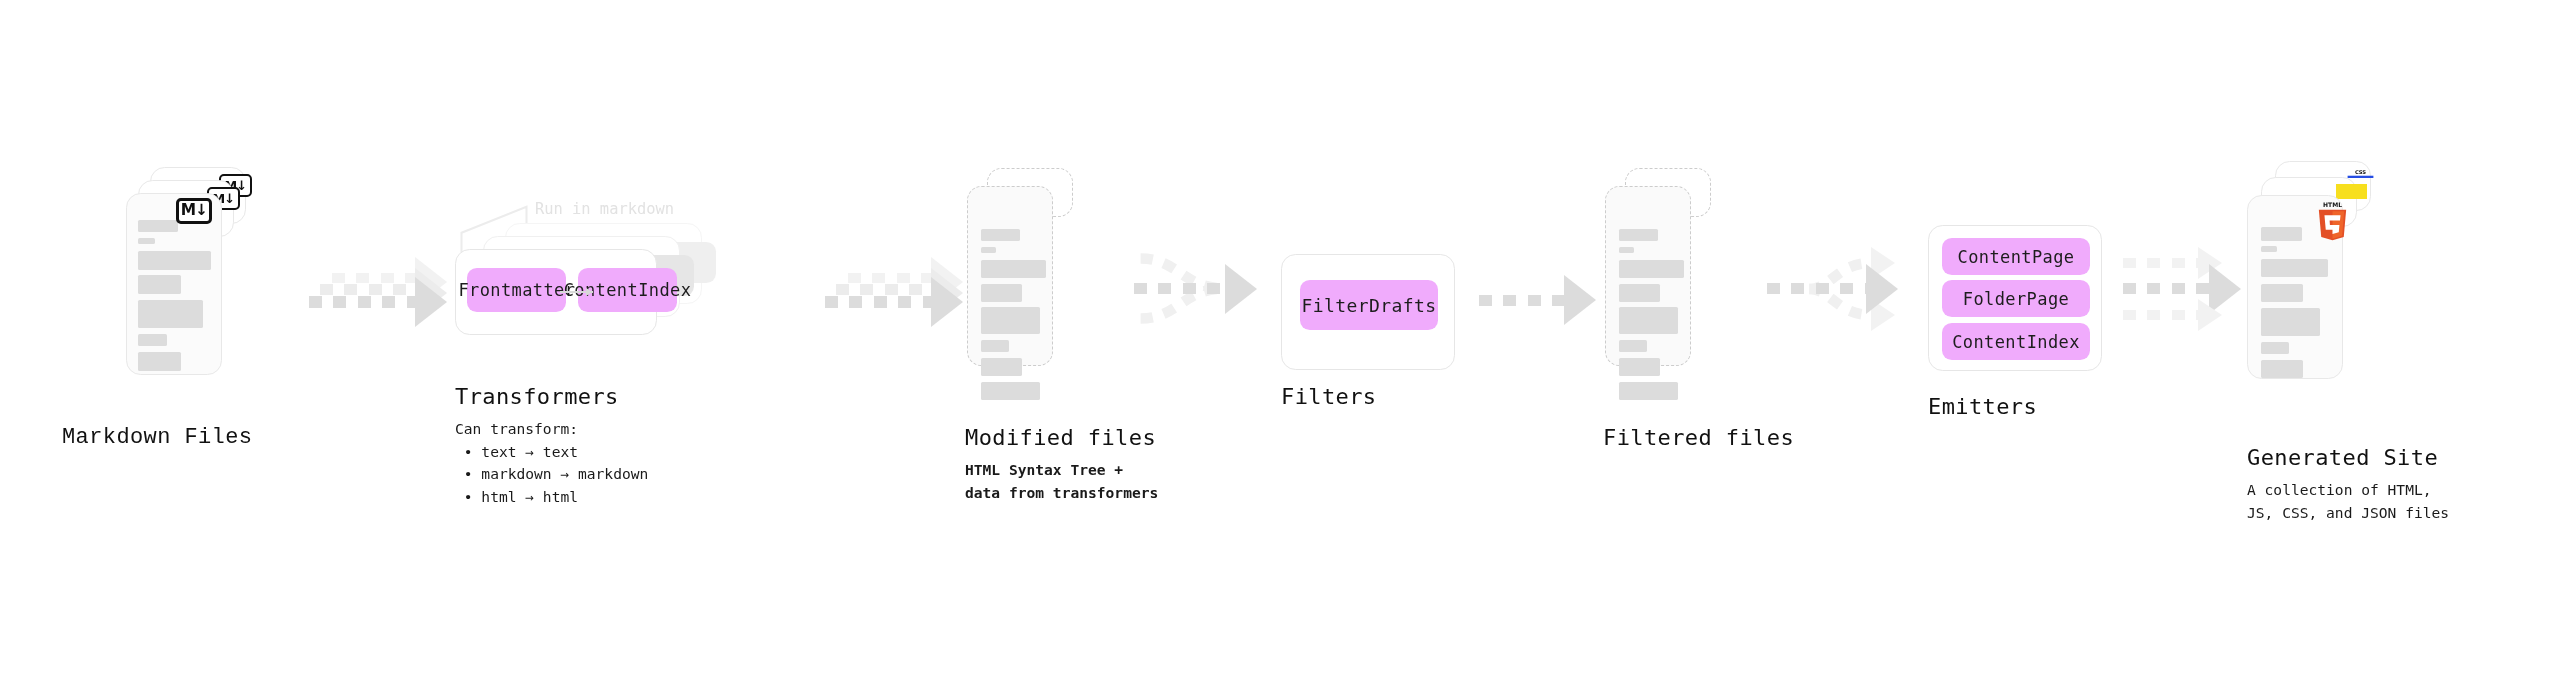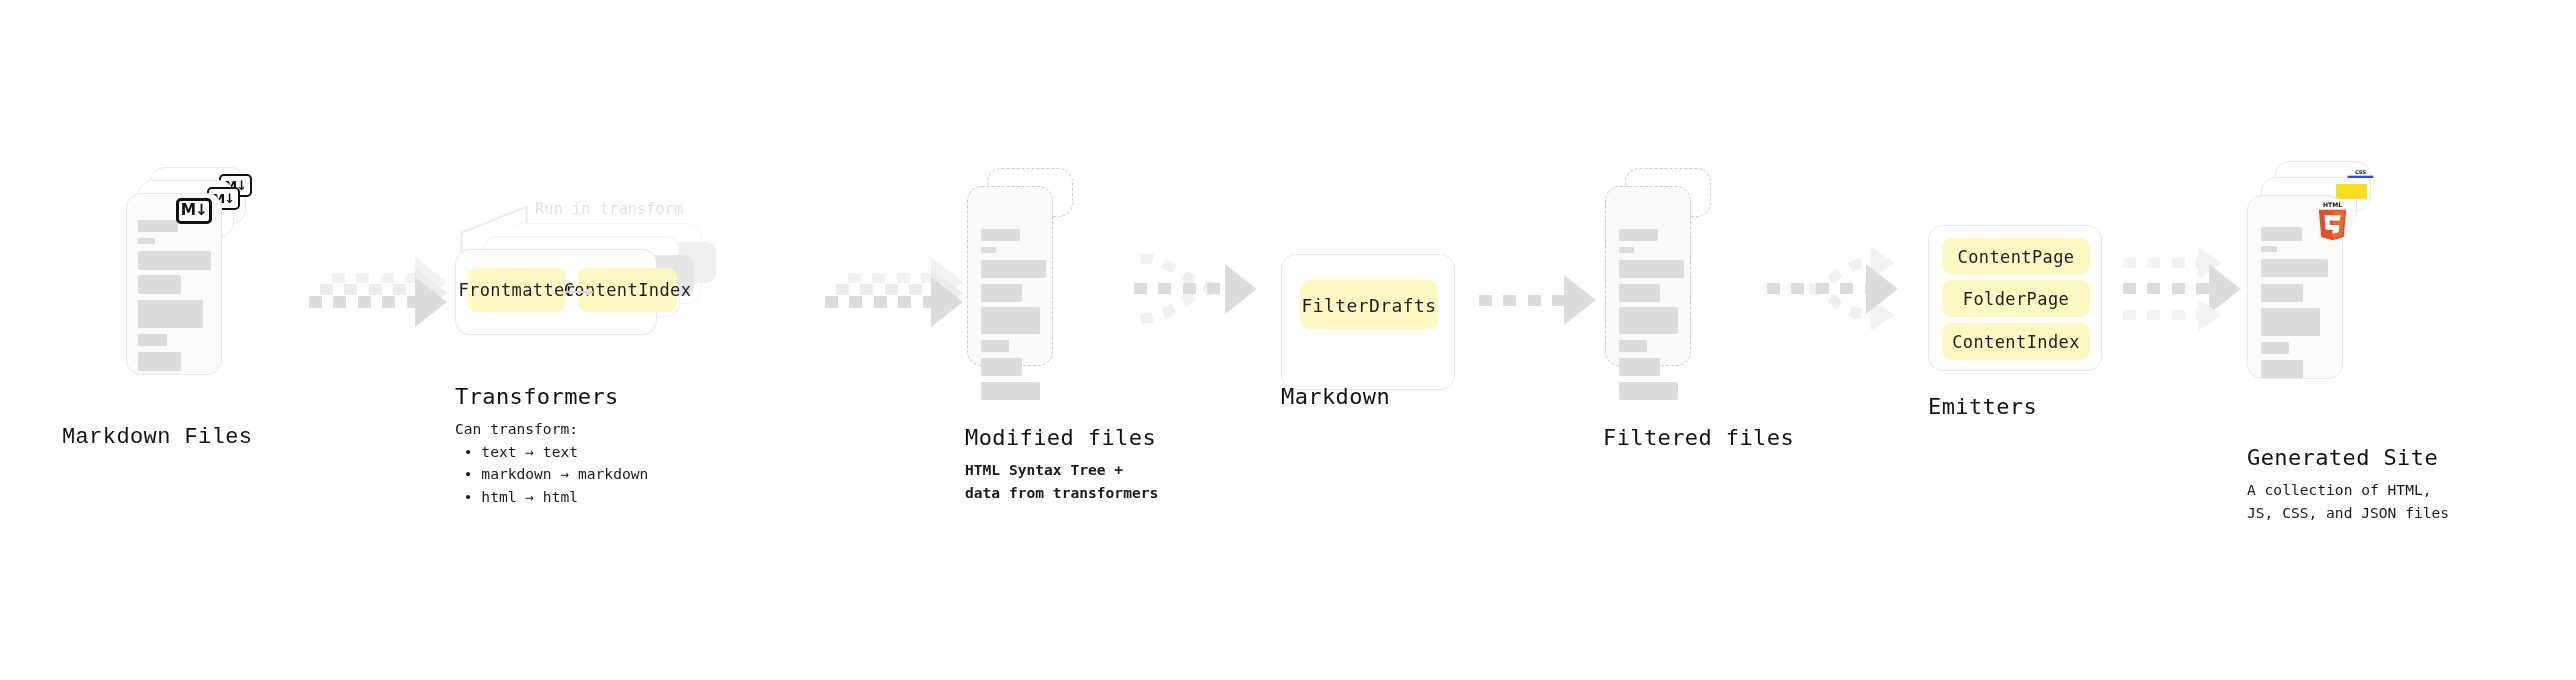--- a/index.html
+++ b/index.html
@@ -38,21 +38,21 @@
   .js-chip{position:absolute;width:31px;height:14.6px;background:#f7df1e;}
 
   
   .panel{
     position:absolute;border:1.6px solid #e6e6e6;border-radius:14.6px;
     background:#ffffff;box-sizing:border-box;
   }
   .panel.faint{border-color:#f0f0f0;}
   .panel.fainter{border-color:#f5f5f5;}
   .chip{
-    position:absolute;border-radius:9.8px;background:#fef9c3;
+    position:absolute;border-radius:9.8px;background:#f0abfc;
     display:flex;align-items:center;justify-content:center;
     font-size:18.7px;color:#1d1d1d;letter-spacing:0.4px;white-space:nowrap;
     box-sizing:border-box;
   }
   .chip.l2{background:#e6e6e6;color:transparent;}
   .chip.l3{background:#efefef;color:transparent;}
 
   
   .tarrow{position:absolute;height:1.6px;background:#d8d8d8;}
   .tarrow::after{
@@ -120,21 +120,21 @@
     <div class="head f2" style="left:106px;top:0px;"></div>
     <div class="dashes" style="left:0px;top:28.4px;width:111px;height:11.4px;"></div>
     <div class="head" style="left:106px;top:9px;"></div>
   </div>
 
   <div class="node" style="left:455px;top:187px;">
 
     <svg width="130" height="61" style="position:absolute;left:0px;top:9.8px;" viewBox="0 0 160 75">
       <path d="M 8 68 L 8 44 L 88 12 L 88 38" fill="none" stroke="#ececec" stroke-width="2.5"></path>
     </svg>
-    <div class="runlabel" style="left:80px;top:13px;">Run in transform</div>
+    <div class="runlabel" style="left:80px;top:13px;">Run in markdown</div>
 
     <div class="panel fainter" style="left:50px;top:36px;width:197px;height:81px;">
       <div class="chip l3" style="left:18px;top:18px;width:91px;height:41px;"></div>
       <div class="chip l3" style="left:119px;top:18px;width:91px;height:41px;"></div>
       <div class="tarrow f3" style="left:112px;top:38px;width:31px;"></div>
     </div>
 
     <div class="panel faint" style="left:28px;top:49px;width:197px;height:81px;">
       <div class="chip l2" style="left:18px;top:18px;width:91px;height:41px;"></div>
       <div class="chip l2" style="left:119px;top:18px;width:91px;height:41px;"></div>
@@ -181,24 +181,24 @@
 
   <div class="flow" style="left:1134px;top:244px;width:154px;height:89px;">
     <svg width="154" height="89" style="position:absolute;left:0;top:0;" viewBox="0 0 190 110">
       <path d="M 8 18 C 55 18, 60 55, 112 55" fill="none" stroke="#f0f0f0" stroke-width="13" stroke-dasharray="15 14" stroke-linecap="butt"></path>
       <path d="M 8 92 C 55 92, 60 55, 112 55" fill="none" stroke="#f0f0f0" stroke-width="13" stroke-dasharray="15 14" stroke-linecap="butt"></path>
     </svg>
     <div class="dashes" style="left:0px;top:39px;width:96px;height:11.4px;"></div>
     <div class="head" style="left:91px;top:19.5px;"></div>
   </div>
 
-  <div class="panel" style="left:1281px;top:254px;width:174px;height:136px;">
+  <div class="panel" style="left:1281px;top:254px;width:174px;height:116px;">
     <div class="chip" style="left:18px;top:25px;width:138px;height:50px;font-size:18px;">FilterDrafts</div>
   </div>
-  <div class="title" style="left:1281px;top:384px;">Markdown</div>
+  <div class="title" style="left:1281px;top:384px;">Filters</div>
 
   <div class="flow" style="left:1479px;top:280px;width:134px;">
     <div class="dashes" style="left:0px;top:14.6px;width:89px;height:11.4px;"></div>
     <div class="head" style="left:85px;top:-4.9px;"></div>
   </div>
 
   <div class="docstack" style="left:1605px;top:168px;">
     <div class="card dashed ghost" style="left:19.5px;top:0px;width:86px;height:49px;"></div>
     <div class="card dashed" style="left:0px;top:18px;width:86px;height:180px;">
       <div class="skel" style="left:13px;top:42px;width:39px;height:12.2px;"></div>

